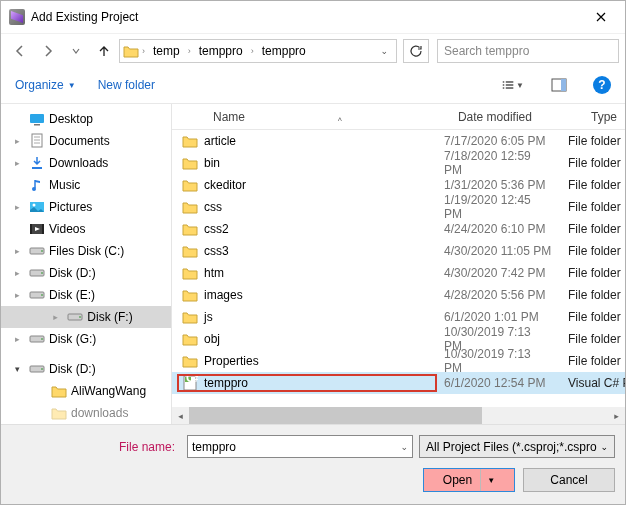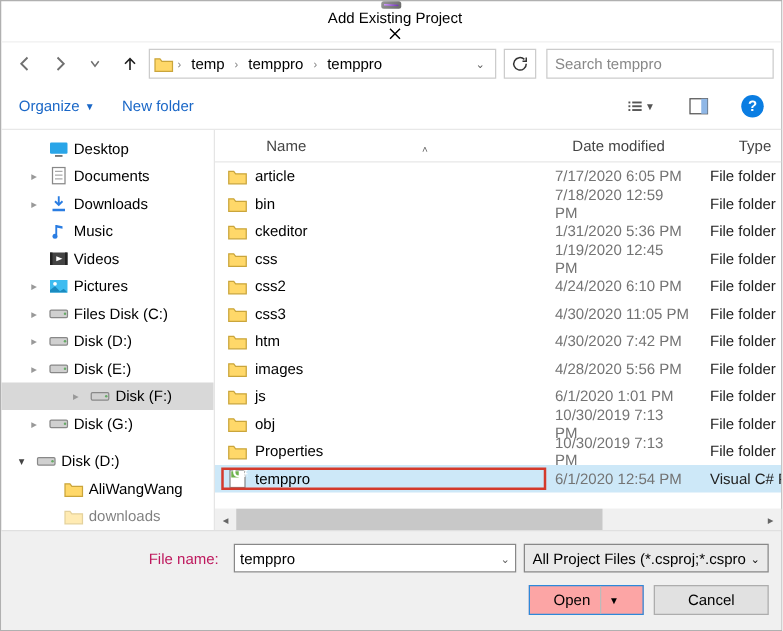--- a/index.html
+++ b/index.html
@@ -1,18 +1,18 @@
 <!DOCTYPE html>
 <html><head>
 <meta charset="utf-8">
 <style>
 * { box-sizing: border-box; margin: 0; padding: 0; font-family: "Segoe UI", Tahoma, sans-serif; font-size: 12px; }
 body { background: #fff; }
 .window { width: 626px; height: 505px; border: 1px solid #b0b0b0; background: #fff; display: flex; flex-direction: column; }
-.titlebar { height: 32px; display: flex; align-items: center; padding: 0 2px 0 8px; flex-direction: column; }
+.titlebar { height: 32px; display: flex; align-items: center; padding: 0 2px 0 8px; }
 .titlebar .title { flex: 1; color: #000; }
 .appicon { width: 16px; height: 16px; margin-right: 6px; display: inline-block; background: linear-gradient(135deg,#999,#666); border-radius: 2px; position: relative; }
 .appicon::after { content:""; position:absolute; inset:2px; background: linear-gradient(135deg,#d4a0ff,#6b2fb3); clip-path: polygon(0 0,100% 35%,100% 100%,0 65%);}
 .winbtn { width: 44px; height: 30px; display: flex; align-items: center; justify-content: center; color: #000; }
 .navbar { height: 34px; display: flex; align-items: center; padding: 2px 6px; gap: 2px; border-top: 1px solid #f0f0f0; }
 .navbtn { width: 26px; height: 26px; display: flex; align-items: center; justify-content: center; color: #707070; }
 .navbtn.enabled { color: #202020; }
 .breadcrumb { flex: 1; height: 24px; border: 1px solid #ccc; display: flex; align-items: center; padding: 0 2px; gap: 0; background: #fff; }
 .bc-folder { width: 18px; height: 18px; display: inline-flex; align-items:center; justify-content:center; }
 .crumb { padding: 0 6px; height: 100%; display: flex; align-items: center; }
@@ -23,21 +23,21 @@
 .toolbar { height: 36px; display: flex; align-items: center; padding: 0 14px; gap: 22px; }
 .tool { color: #1a67c7; display: flex; align-items: center; gap: 4px; }
 .tool .dd { font-size: 8px; color: #1a67c7; }
 .tool-spacer { flex: 1; }
 .toolicon { width: 24px; height: 22px; display: flex; align-items: center; justify-content: center; color: #555; border: 1px solid transparent; }
 .toolicon .dd { font-size: 8px; margin-left: 2px; }
 .helpicon { width: 18px; height: 18px; border-radius: 50%; background: #0a7de2; color: #fff; display: flex; align-items: center; justify-content: center; font-weight: bold; font-size: 12px; }
 .body { flex: 1; display: flex; min-height: 0; border-top: 1px solid #e8e8e8;}
 .tree { width: 170px; overflow: hidden; padding: 4px 0; }
 .tree-item { display: flex; align-items: center; height: 22px; padding-left: 14px; gap: 4px; white-space: nowrap; }
-.tree-item.sub { padding-left: 24px; }
+.tree-item.sub { padding-left: 14px; }
 .tree-item.sub2 { padding-left: 50px; }
 .tree-item.selected { background: #d8d8d8; justify-content: center; }
 .tree-item .exp { width: 10px; font-size: 9px; color: #666; display:inline-block; }
 .tree-item .exp.open::before { content:"▾"; color:#444; }
 .tree-item .exp.closed::before { content:"▸"; color:#999; }
 .ticon { width: 16px; height: 16px; display: inline-flex; align-items:center; justify-content:center; }
 .splitter { width: 1px; background: #e5e5e5; }
 .filearea { flex: 1; display: flex; flex-direction: column; min-width: 0; }
 .headers { display: flex; height: 26px; align-items: center; border-bottom: 1px solid #e8e8e8; color: #444; padding-left: 6px; }
 .headers .col { padding: 0 8px; display:flex; align-items:flex-end; gap:20px;margin-left:27px; }
@@ -196,41 +196,41 @@
           <span class="ticon">
             <svg width="14" height="16">
               <path d="M5 3v8" stroke="#2a7de2" stroke-width="1.5"></path>
               <circle cx="4" cy="12" r="2" fill="#2a7de2"></circle>
               <path d="M5 3l5 1v2l-5-1" fill="#2a7de2"></path>
             </svg>
           </span>
           <span>Music</span>
         </div>
       <div class="tree-item sub">
+          <span class="exp closed"></span>
+          <span class="ticon">
+            <svg width="16" height="14">
+              <rect x="1" y="2" width="14" height="10" fill="#3dbcf0"></rect>
+              <circle cx="5" cy="5" r="1.5" fill="#fff"></circle>
+              <path d="M1 10l4-3 4 4 3-2 3 3H1z" fill="#1a8bc0"></path>
+            </svg>
+          </span>
+          <span>Pictures</span>
+        </div>
+      <div class="tree-item sub">
           <span class="exp"></span>
           <span class="ticon">
             <svg width="16" height="14">
               <rect x="1" y="2" width="14" height="10" fill="#444"></rect>
               <rect x="1" y="2" width="2" height="10" fill="#222"></rect>
               <rect x="13" y="2" width="2" height="10" fill="#222"></rect>
               <path d="M6 5l5 2-5 2z" fill="#fff"></path>
             </svg>
           </span>
           <span>Videos</span>
-        </div>
-      <div class="tree-item sub">
-          <span class="exp closed"></span>
-          <span class="ticon">
-            <svg width="16" height="14">
-              <rect x="1" y="2" width="14" height="10" fill="#3dbcf0"></rect>
-              <circle cx="5" cy="5" r="1.5" fill="#fff"></circle>
-              <path d="M1 10l4-3 4 4 3-2 3 3H1z" fill="#1a8bc0"></path>
-            </svg>
-          </span>
-          <span>Pictures</span>
         </div>
       <div class="tree-item sub">
           <span class="exp closed"></span>
           <span class="ticon">
             <svg width="16" height="12">
               <rect x="1" y="3" width="14" height="6" rx="1" fill="#d0d0d0" stroke="#888"></rect>
               <circle cx="13" cy="6" r="1" fill="#6a6"></circle>
             </svg>
           </span>
           <span>Files Disk (C:)</span>

